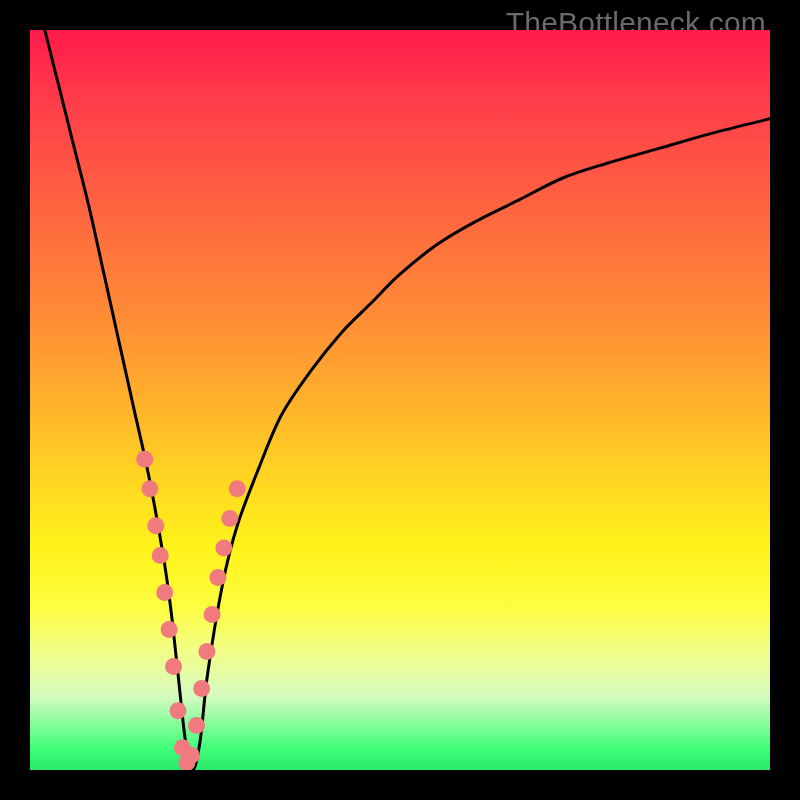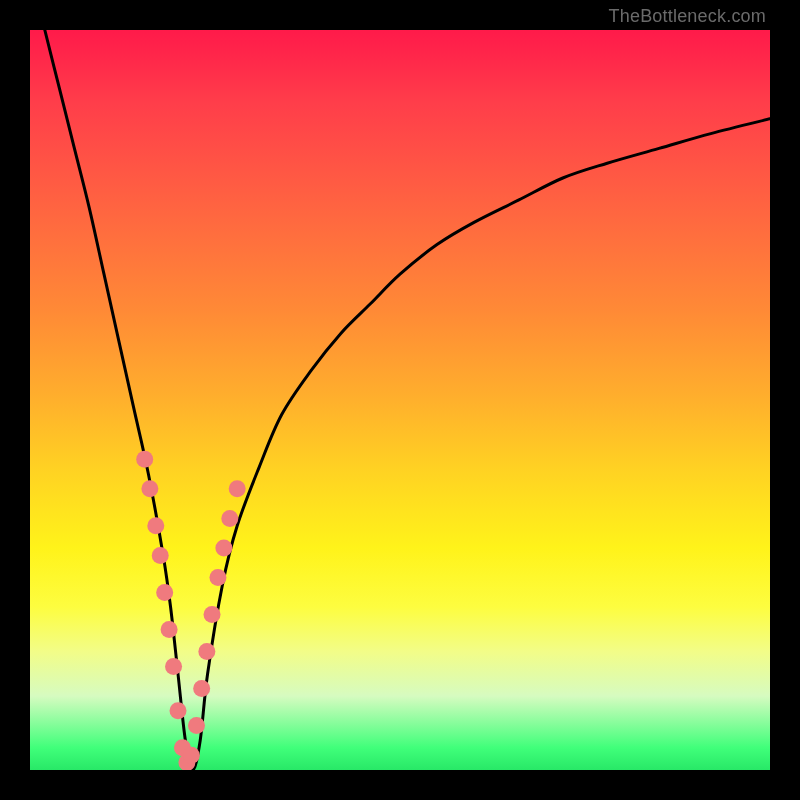--- a/index.html
+++ b/index.html
@@ -37,21 +37,21 @@
       #d6fbc0 90%,
       #40ff7a 97%,
       #28e867 100%
     );
   }
   .watermark {
     position: absolute;
     top: 6px;
     right: 34px;
     color: #6a6a6a;
-    font-size: 18px;
+    font-size: 30px;
     letter-spacing: 0.2px;
     font-weight: 500;
   }
   svg.curve {
     position: absolute;
     left: 0;
     top: 0;
     width: 740px;
     height: 740px;
   }

